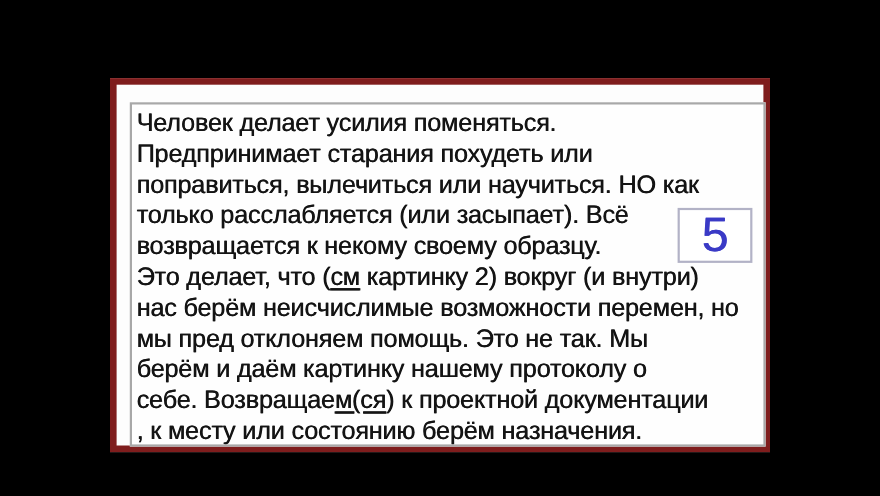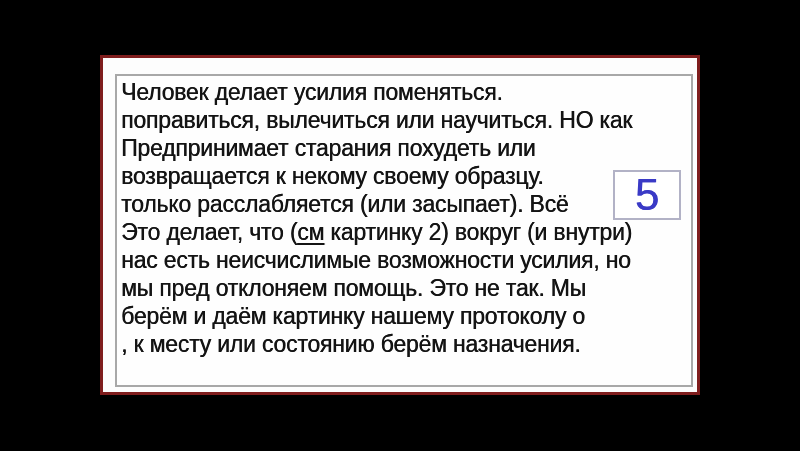--- a/index.html
+++ b/index.html
@@ -13,25 +13,25 @@
   }
   .stage {
     position: relative;
     width: 800px;
     height: 451px;
     background: #000000;
   }
   .panel {
     position: absolute;
     left: 100px;
-    top: 55px;
+    top: 71px;
     width: 600px;
     height: 340px;
     background: #fdfdfd;
-    border: 3px solid #7f1d1d;
+    border: 6px solid #7f1d1d;
     box-sizing: border-box;
   }
   .textframe {
     position: absolute;
     left: 12px;
     top: 16px;
     width: 578px;
     height: 313px;
     border: 2px solid #a8a8a8;
     box-sizing: border-box;
@@ -77,27 +77,28 @@
     text-shadow: 0.4px 0 0 currentColor;
   }
 </style>
 </head>
 <body>
 
 <div class="stage">
   <div class="panel">
     <div class="textframe">
       <div class="line">Человек делает усилия поменяться.</div>
+      <div class="line">Предпринимает старания похудеть или</div>
       <div class="line">поправиться, вылечиться или научиться. НО как</div>
-      <div class="line">Предпринимает старания похудеть или</div>
+      <div class="line">только расслабляется (или засыпает). Всё</div>
       <div class="line">возвращается к некому своему образцу.</div>
-      <div class="line">только расслабляется (или засыпает). Всё</div>
       <div class="line"><span>Это делает, что (</span><span class="squiggle">см</span><span> картинку 2) вокруг (и внутри)</span></div>
-      <div class="line">нас есть неисчислимые возможности усилия, но</div>
+      <div class="line">нас берём неисчислимые возможности перемен, но</div>
       <div class="line">мы пред отклоняем помощь. Это не так. Мы</div>
       <div class="line">берём и даём картинку нашему протоколу о</div>
+      <div class="line"><span>себе. Возвращае</span><span class="squiggle">м(ся</span><span>) к проектной документации</span></div>
       <div class="line">, к месту или состоянию берём назначения.</div>
     </div>
     <div class="number-box">
       <span class="digit">5</span>
     </div>
   </div>
 </div>
 
 </body></html>

